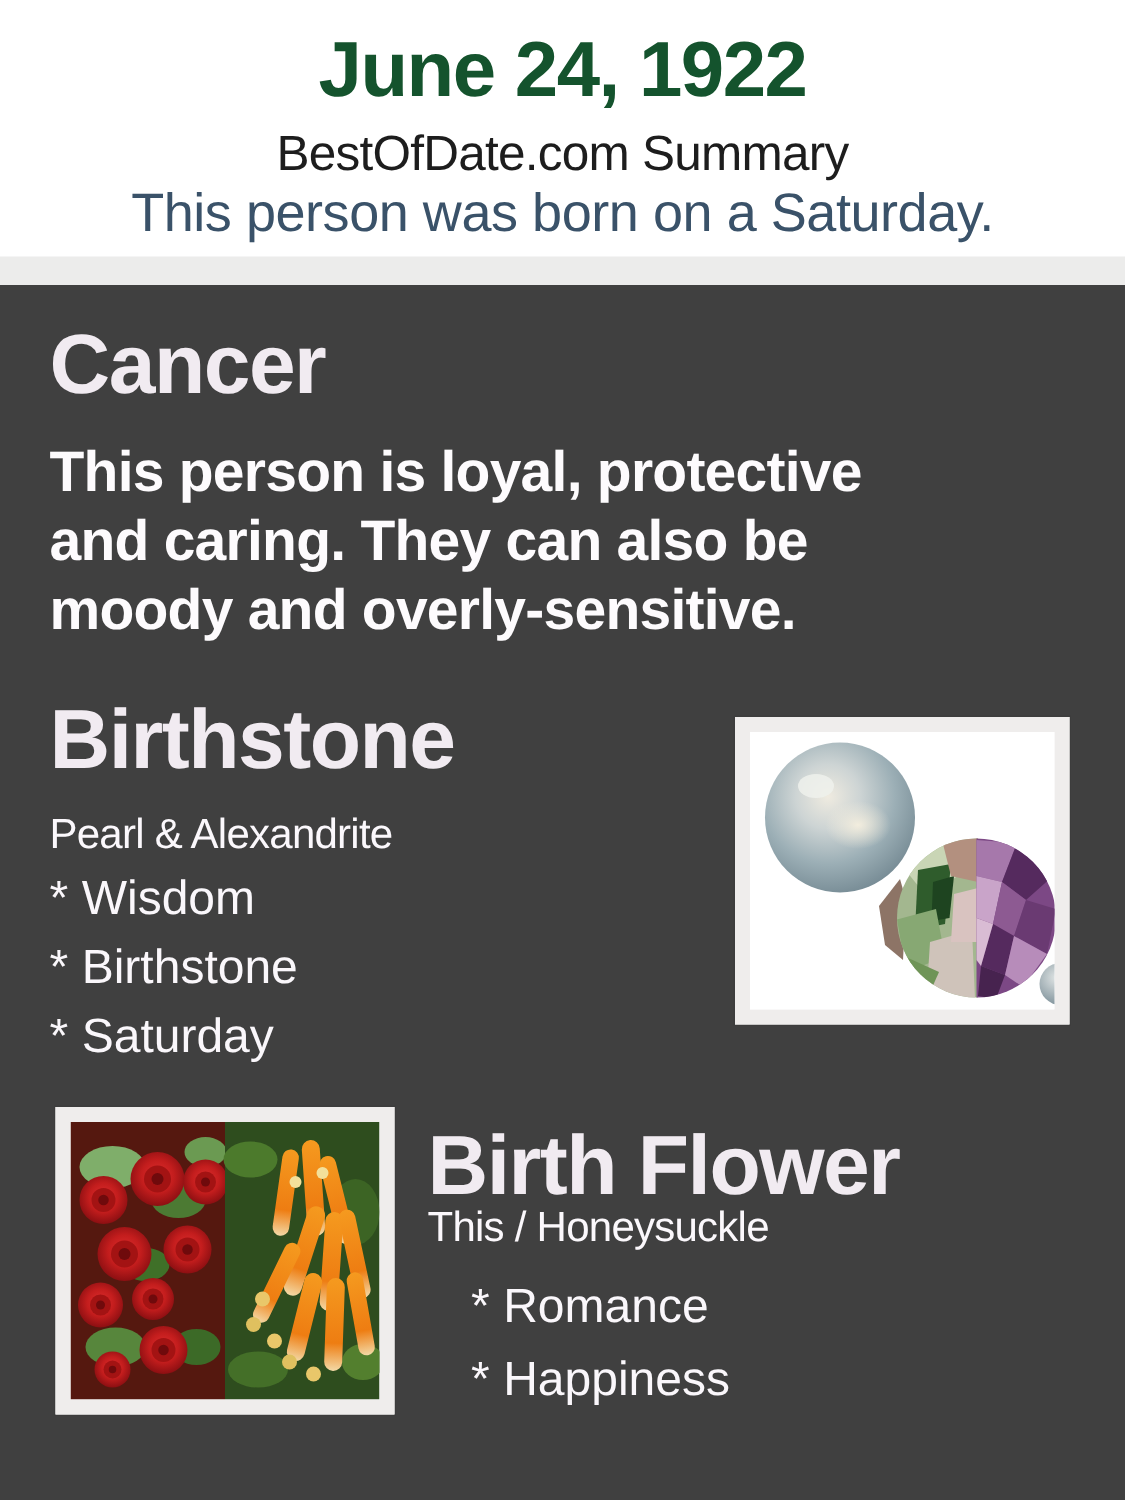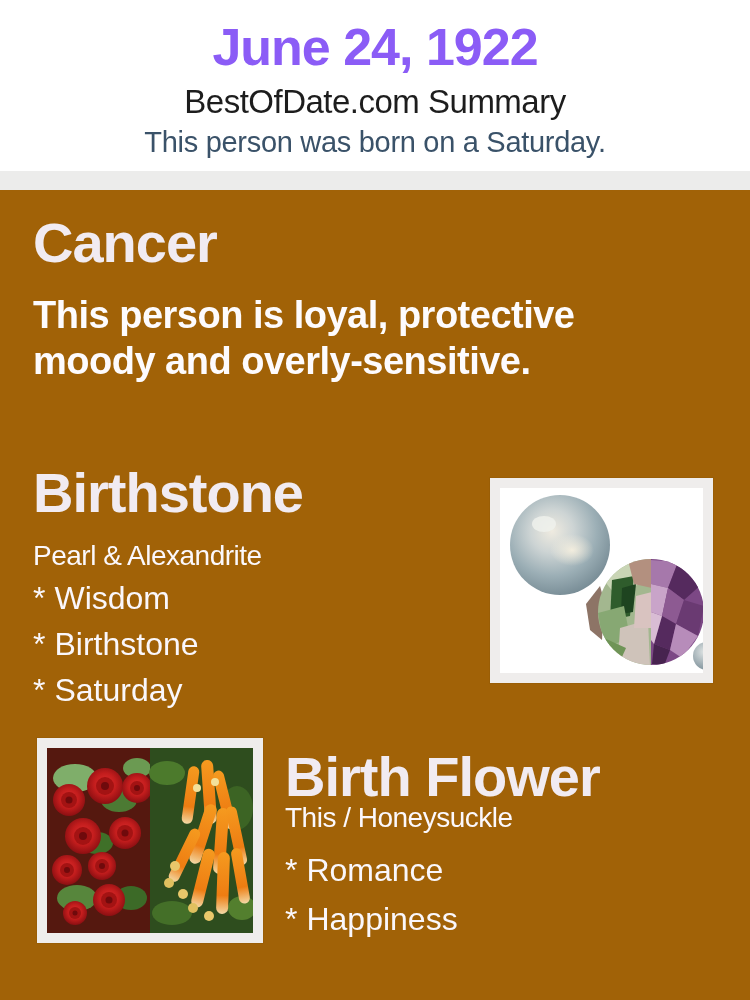--- a/index.html
+++ b/index.html
@@ -18,32 +18,32 @@
   }
   .header-date {
     font-size: 52px; font-weight: 700; letter-spacing: -1px;
     line-height: 62px;
   }
   .header-subtitle {
     font-size: 33px; font-weight: 400; letter-spacing: -0.5px;
     line-height: 40px; margin-top: 4px;
   }
   .header-born {
-    font-size: 29px; font-weight: 400; letter-spacing: -0.3px;
+    font-size: 36px; font-weight: 400; letter-spacing: -0.3px;
     line-height: 34px; margin-top: 3px;
   }
   .divider-strip {
     position: absolute; top: 171px; left: 0; width: 750px; height: 19px;
     background: #ececeb;
   }
 
   
   .purple-section {
     position: absolute; top: 190px; left: 0; width: 750px; height: 810px;
-    background: #a16207; color: #f4eff5;
+    background: #404040; color: #f4eff5;
   }
   .big-heading {
     position: absolute; left: 33px;
     font-size: 56px; font-weight: 700; letter-spacing: -1px;
     color: #f1ebf1; line-height: 62px; white-space: nowrap;
   }
   .zodiac-title { top: 22px; }
   .zodiac-desc {
     position: absolute; left: 33px; top: 102px;
     font-size: 38px; font-weight: 700; line-height: 46px;
@@ -59,48 +59,49 @@
   .birthstone-traits { left: 33px; top: 390px; }
   .trait-item {
     font-size: 32px; font-weight: 400; color: #faf7fb;
     line-height: 36px; margin-bottom: 10px; white-space: nowrap;
   }
   .trait-star { display: inline-block; margin-right: 9px; }
 
   .flower-title { left: 285px; top: 536px; margin-top: 20px; }
   .flower-sub { left: 285px; top: 606px; }
   .flower-traits { left: 285px; top: 662px; }
-  .flower-traits .trait-item { margin-bottom: 13px; }
+  .flower-traits .trait-item { margin-bottom: 13px; margin-left: 29px; }
 
   
   .photo-frame {
     position: absolute; background: #ffffff;
     border: 10px solid #efedec;
     box-shadow: 0 0 0 1px rgba(0,0,0,0.04);
   }
   .stone-frame { left: 490px; top: 288px; width: 223px; height: 205px; }
   .flower-frame { left: 37px; top: 548px; width: 226px; height: 205px; }
   .photo-frame svg { display: block; width: 100%; height: 100%; }
 </style>
 </head>
 <body>
 
 <div class="header">
-  <div class="header-date" style="color:#8b5cf6;">June 24, 1922</div>
+  <div class="header-date" style="color:#14532d;">June 24, 1922</div>
   <div class="header-subtitle" style="color:#1d1d1d;">BestOfDate.com Summary</div>
   <div class="header-born" style="color:#3a5269;">This person was born on a Saturday.</div>
 </div>
 
 <div class="divider-strip"></div>
 
 <div class="purple-section">
 
   <div class="big-heading zodiac-title">Cancer</div>
   <div class="zodiac-desc">
     <div>This person is loyal, protective</div>
+    <div>and caring. They can also be</div>
     <div>moody and overly-sensitive.</div>
   </div>
 
   <div class="big-heading birthstone-title">Birthstone</div>
   <div class="sub-heading birthstone-sub">Pearl &amp; Alexandrite</div>
   <ul class="trait-list birthstone-traits">
     <li class="trait-item"><span class="trait-star">*</span><span>Wisdom</span></li>
     <li class="trait-item"><span class="trait-star">*</span><span>Birthstone</span></li>
     <li class="trait-item"><span class="trait-star">*</span><span>Saturday</span></li>
   </ul>

